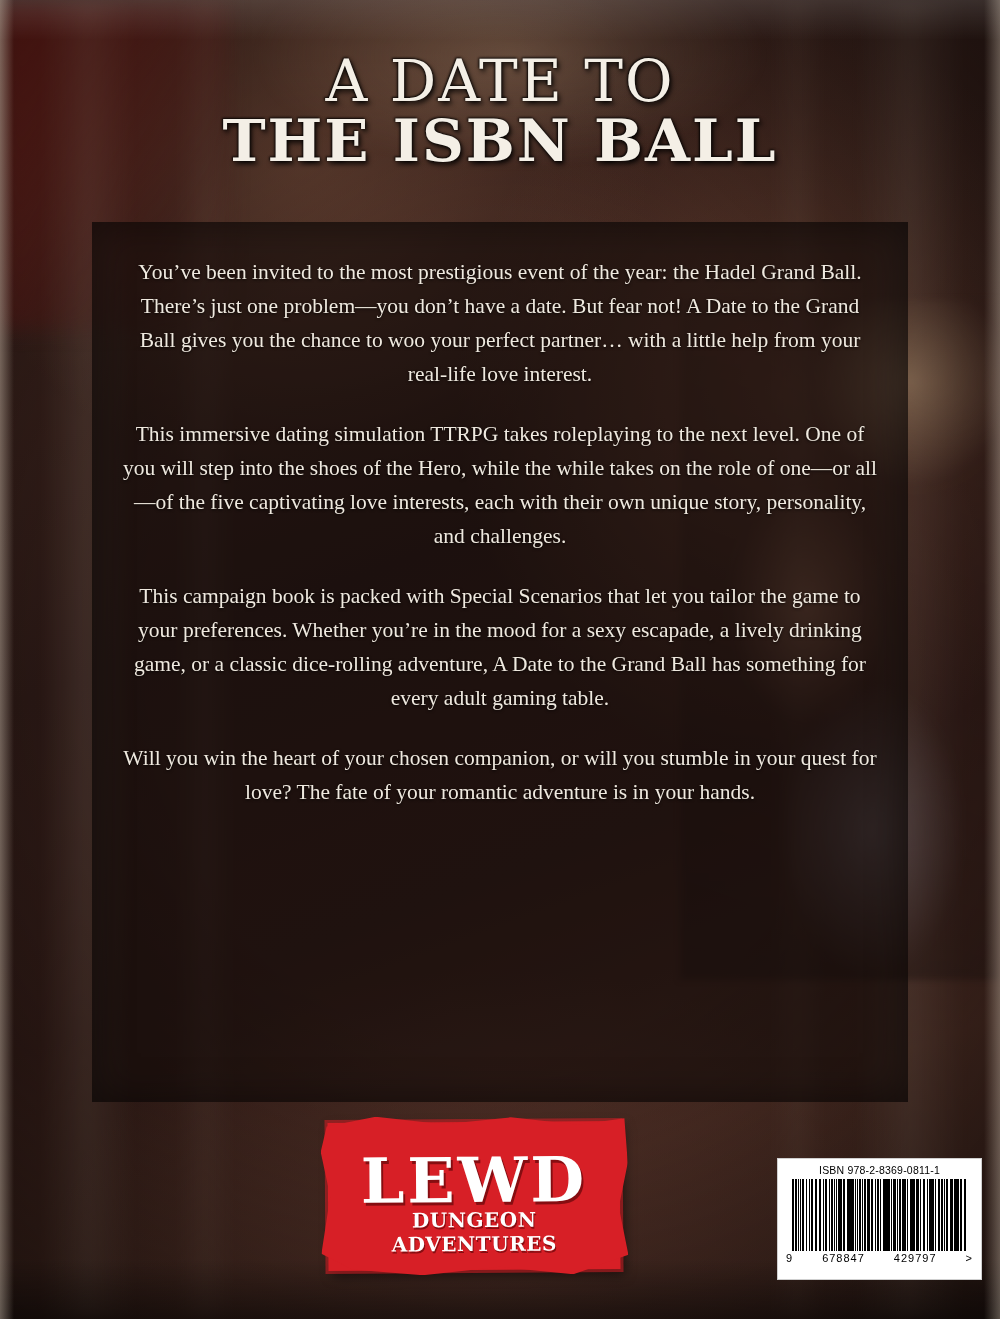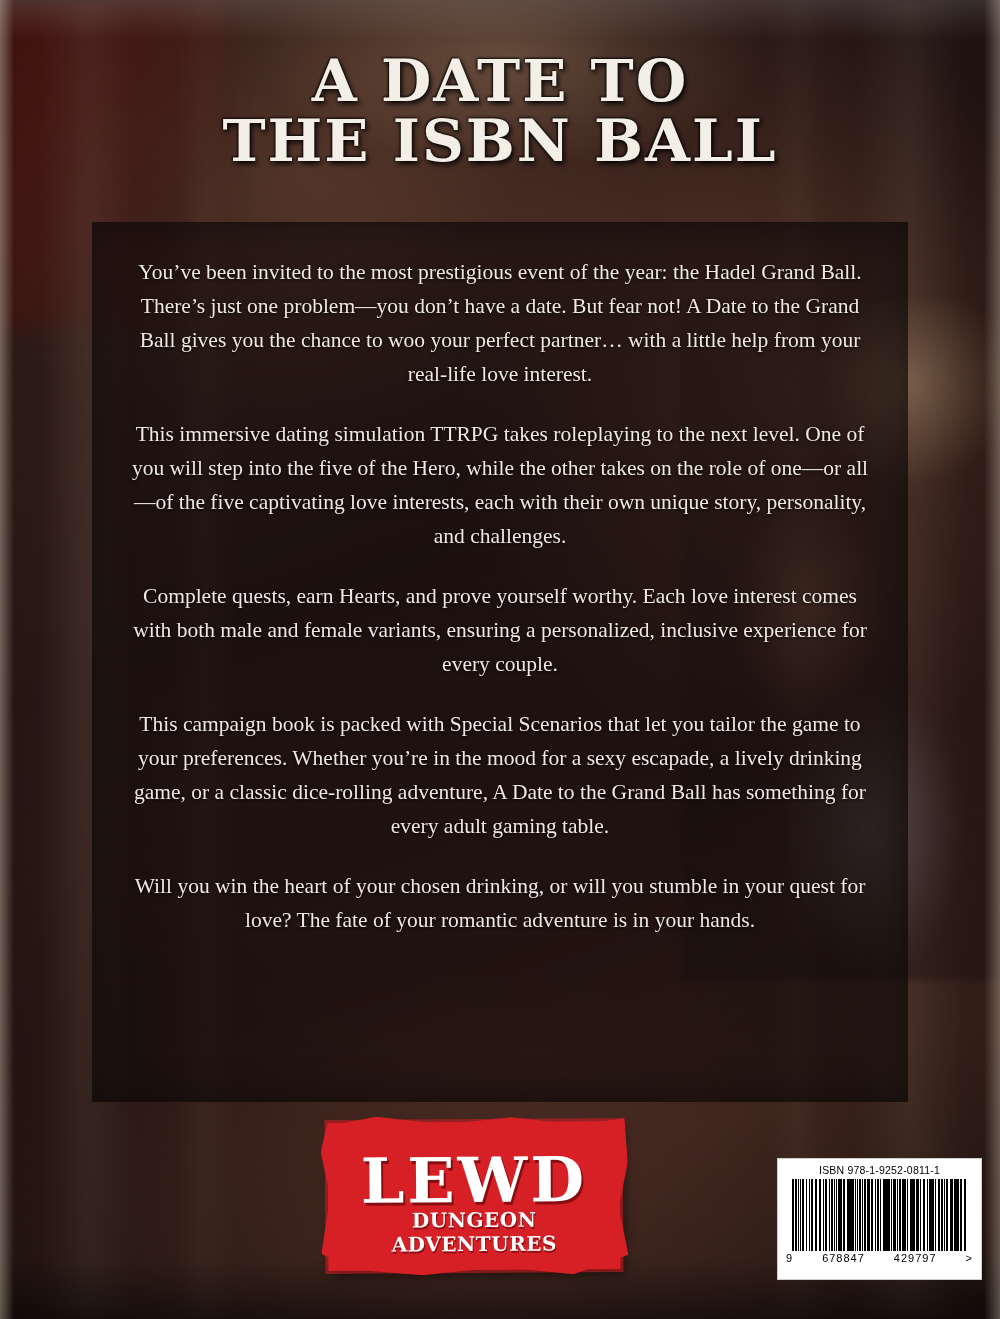--- a/index.html
+++ b/index.html
@@ -103,21 +103,21 @@
     color: #f4efe6;
     text-shadow:
       0 0 3px rgba(0,0,0,0.9),
       2px 3px 5px rgba(0,0,0,0.85),
       -1px -1px 2px rgba(0,0,0,0.6);
     letter-spacing: 1px;
   }
   .title-line1 {
     font-size: 58px;
     line-height: 1.02;
-    font-weight: bold;
+    font-weight: normal;
     font-family: "DejaVu Serif", serif;
     letter-spacing: 2px;
   }
   .title-line2 {
     font-size: 58px;
     line-height: 1.05;
     font-weight: bold;
     font-family: "DejaVu Serif", serif;
     letter-spacing: 2px;
   }
@@ -244,33 +244,32 @@
   <div class="edge-light-left"></div>
   <div class="edge-light-right"></div>
 
   <div class="title-block">
     <div class="title-line1">A DATE TO</div>
     <div class="title-line2">THE ISBN BALL</div>
   </div>
 
   <div class="blurb">
     <p>You’ve been invited to the most prestigious event of the year: the Hadel Grand Ball. There’s just one problem—you don’t have a date. But fear not! A Date to the Grand Ball gives you the chance to woo your perfect partner… with a little help from your real-life love interest.</p>
-    <p>This immersive dating simulation TTRPG takes roleplaying to the next level. One of you will step into the five of the Hero, while the other takes on the role of one—or all—of the five captivating love interests, each with their own unique story, personality, and challenges.</p>
-    <p>Complete quests, earn Hearts, and prove yourself worthy. Each love interest comes with both male and female variants, ensuring a personalized, inclusive experience for every couple.</p>
+    <p>This immersive dating simulation TTRPG takes roleplaying to the next level. One of you will step into the shoes of the Hero, while the while takes on the role of one—or all—of the five captivating love interests, each with their own unique story, personality, and challenges.</p>
     <p>This campaign book is packed with Special Scenarios that let you tailor the game to your preferences. Whether you’re in the mood for a sexy escapade, a lively drinking game, or a classic dice-rolling adventure, A Date to the Grand Ball has something for every adult gaming table.</p>
-    <p>Will you win the heart of your chosen drinking, or will you stumble in your quest for love? The fate of your romantic adventure is in your hands.</p>
+    <p>Will you win the heart of your chosen companion, or will you stumble in your quest for love? The fate of your romantic adventure is in your hands.</p>
   </div>
 
   <div class="logo">
     <div class="logo-main">LEWD</div>
     <div class="logo-sub">DUNGEON ADVENTURES</div>
   </div>
 
   <div class="barcode-box">
-    <div class="isbn-text">ISBN 978-1-9252-0811-1</div>
+    <div class="isbn-text">ISBN 978-2-8369-0811-1</div>
     <div class="bars" id="bars">
         <span style="width:2px"></span>
         <span style="width:2px;background:transparent"></span>
         <span style="width:2px"></span>
         <span style="width:1px;background:transparent"></span>
         <span style="width:2px"></span>
         <span style="width:1px;background:transparent"></span>
         <span style="width:1px"></span>
         <span style="width:2px;background:transparent"></span>
         <span style="width:2px"></span>

